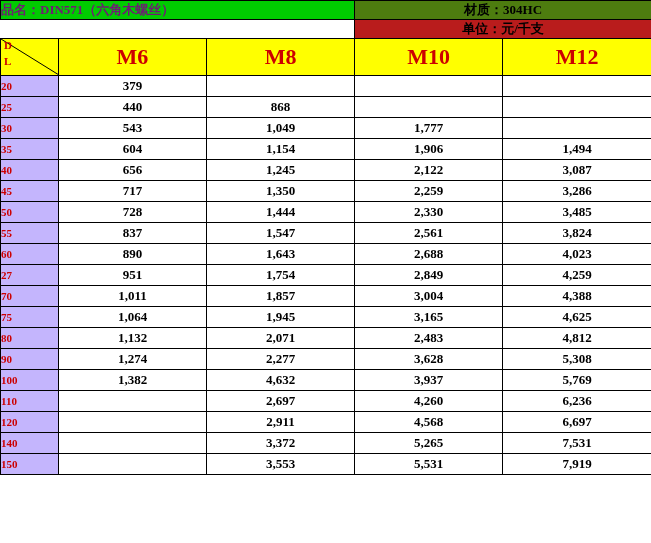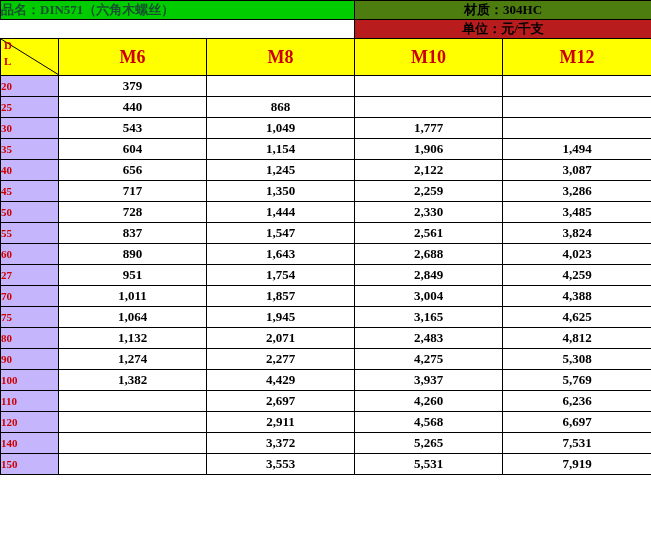--- a/index.html
+++ b/index.html
@@ -26,21 +26,21 @@
   }
   table.price-table td {
     border: 1px solid #000000;
     padding: 0;
     margin: 0;
   }
 
   
   .hdr-title {
     background: #00cc00;
-    color: #14532d;
+    color: #701a75;
     font-family: "Liberation Serif", serif;
     font-weight: bold;
     font-size: 13px;
     padding: 2px 4px 2px 6px;
     white-space: nowrap;
     text-align: left;
     height: 18px;
   }
   .hdr-meta {
     background: #4d7c0f;
@@ -89,21 +89,21 @@
   .corner svg {
     position: absolute;
     left: 0;
     top: 0;
   }
 
   .size-head {
     background: #ffff00;
     color: #cc0000;
     font-weight: bold;
-    font-size: 18px;
+    font-size: 22px;
     text-align: center;
     height: 36px;
   }
 
   .rowlabel {
     background: #c4b5fd;
     color: #cc0000;
     font-weight: bold;
     font-size: 11px;
     text-align: left;
@@ -242,27 +242,27 @@
         <td class="rowlabel">80</td>
         <td class="cell">1,132</td>
         <td class="cell">2,071</td>
         <td class="cell">2,483</td>
         <td class="cell">4,812</td>
       </tr>
       <tr>
         <td class="rowlabel">90</td>
         <td class="cell">1,274</td>
         <td class="cell">2,277</td>
-        <td class="cell">4,275</td>
+        <td class="cell">3,628</td>
         <td class="cell">5,308</td>
       </tr>
       <tr>
         <td class="rowlabel">100</td>
         <td class="cell">1,382</td>
-        <td class="cell">4,429</td>
+        <td class="cell">4,632</td>
         <td class="cell">3,937</td>
         <td class="cell">5,769</td>
       </tr>
       <tr>
         <td class="rowlabel">110</td>
         <td class="cell"></td>
         <td class="cell">2,697</td>
         <td class="cell">4,260</td>
         <td class="cell">6,236</td>
       </tr>

